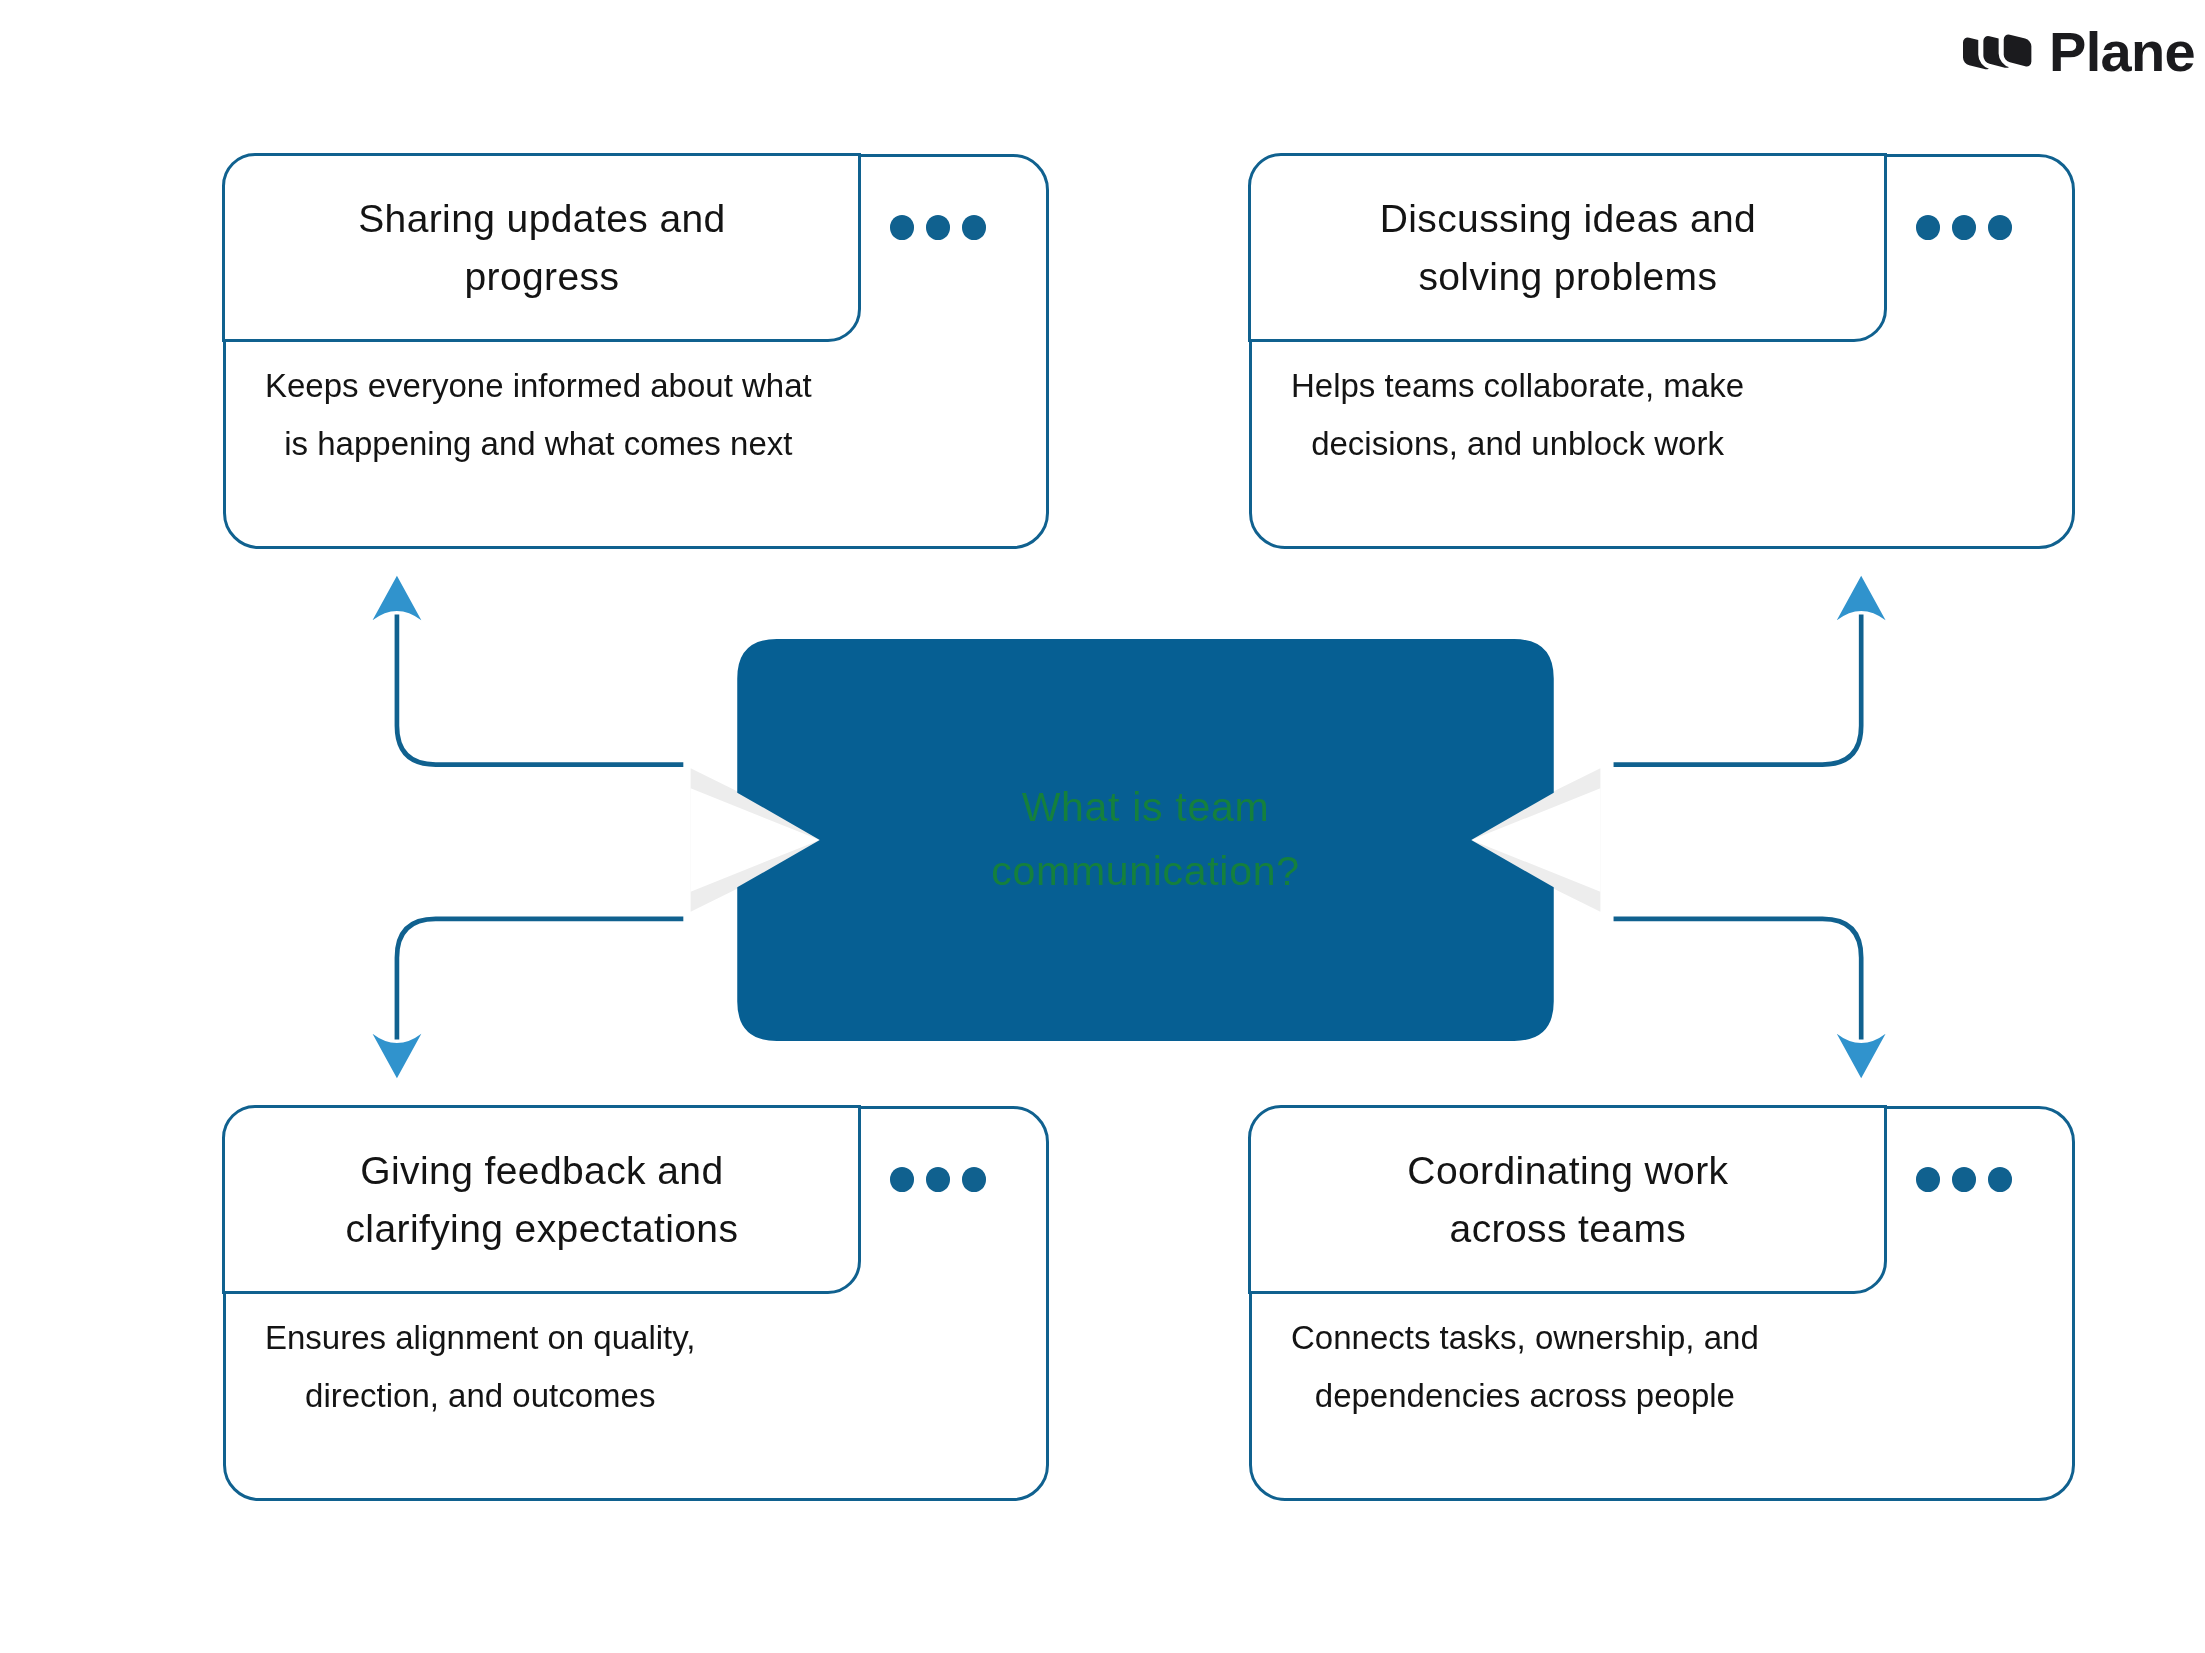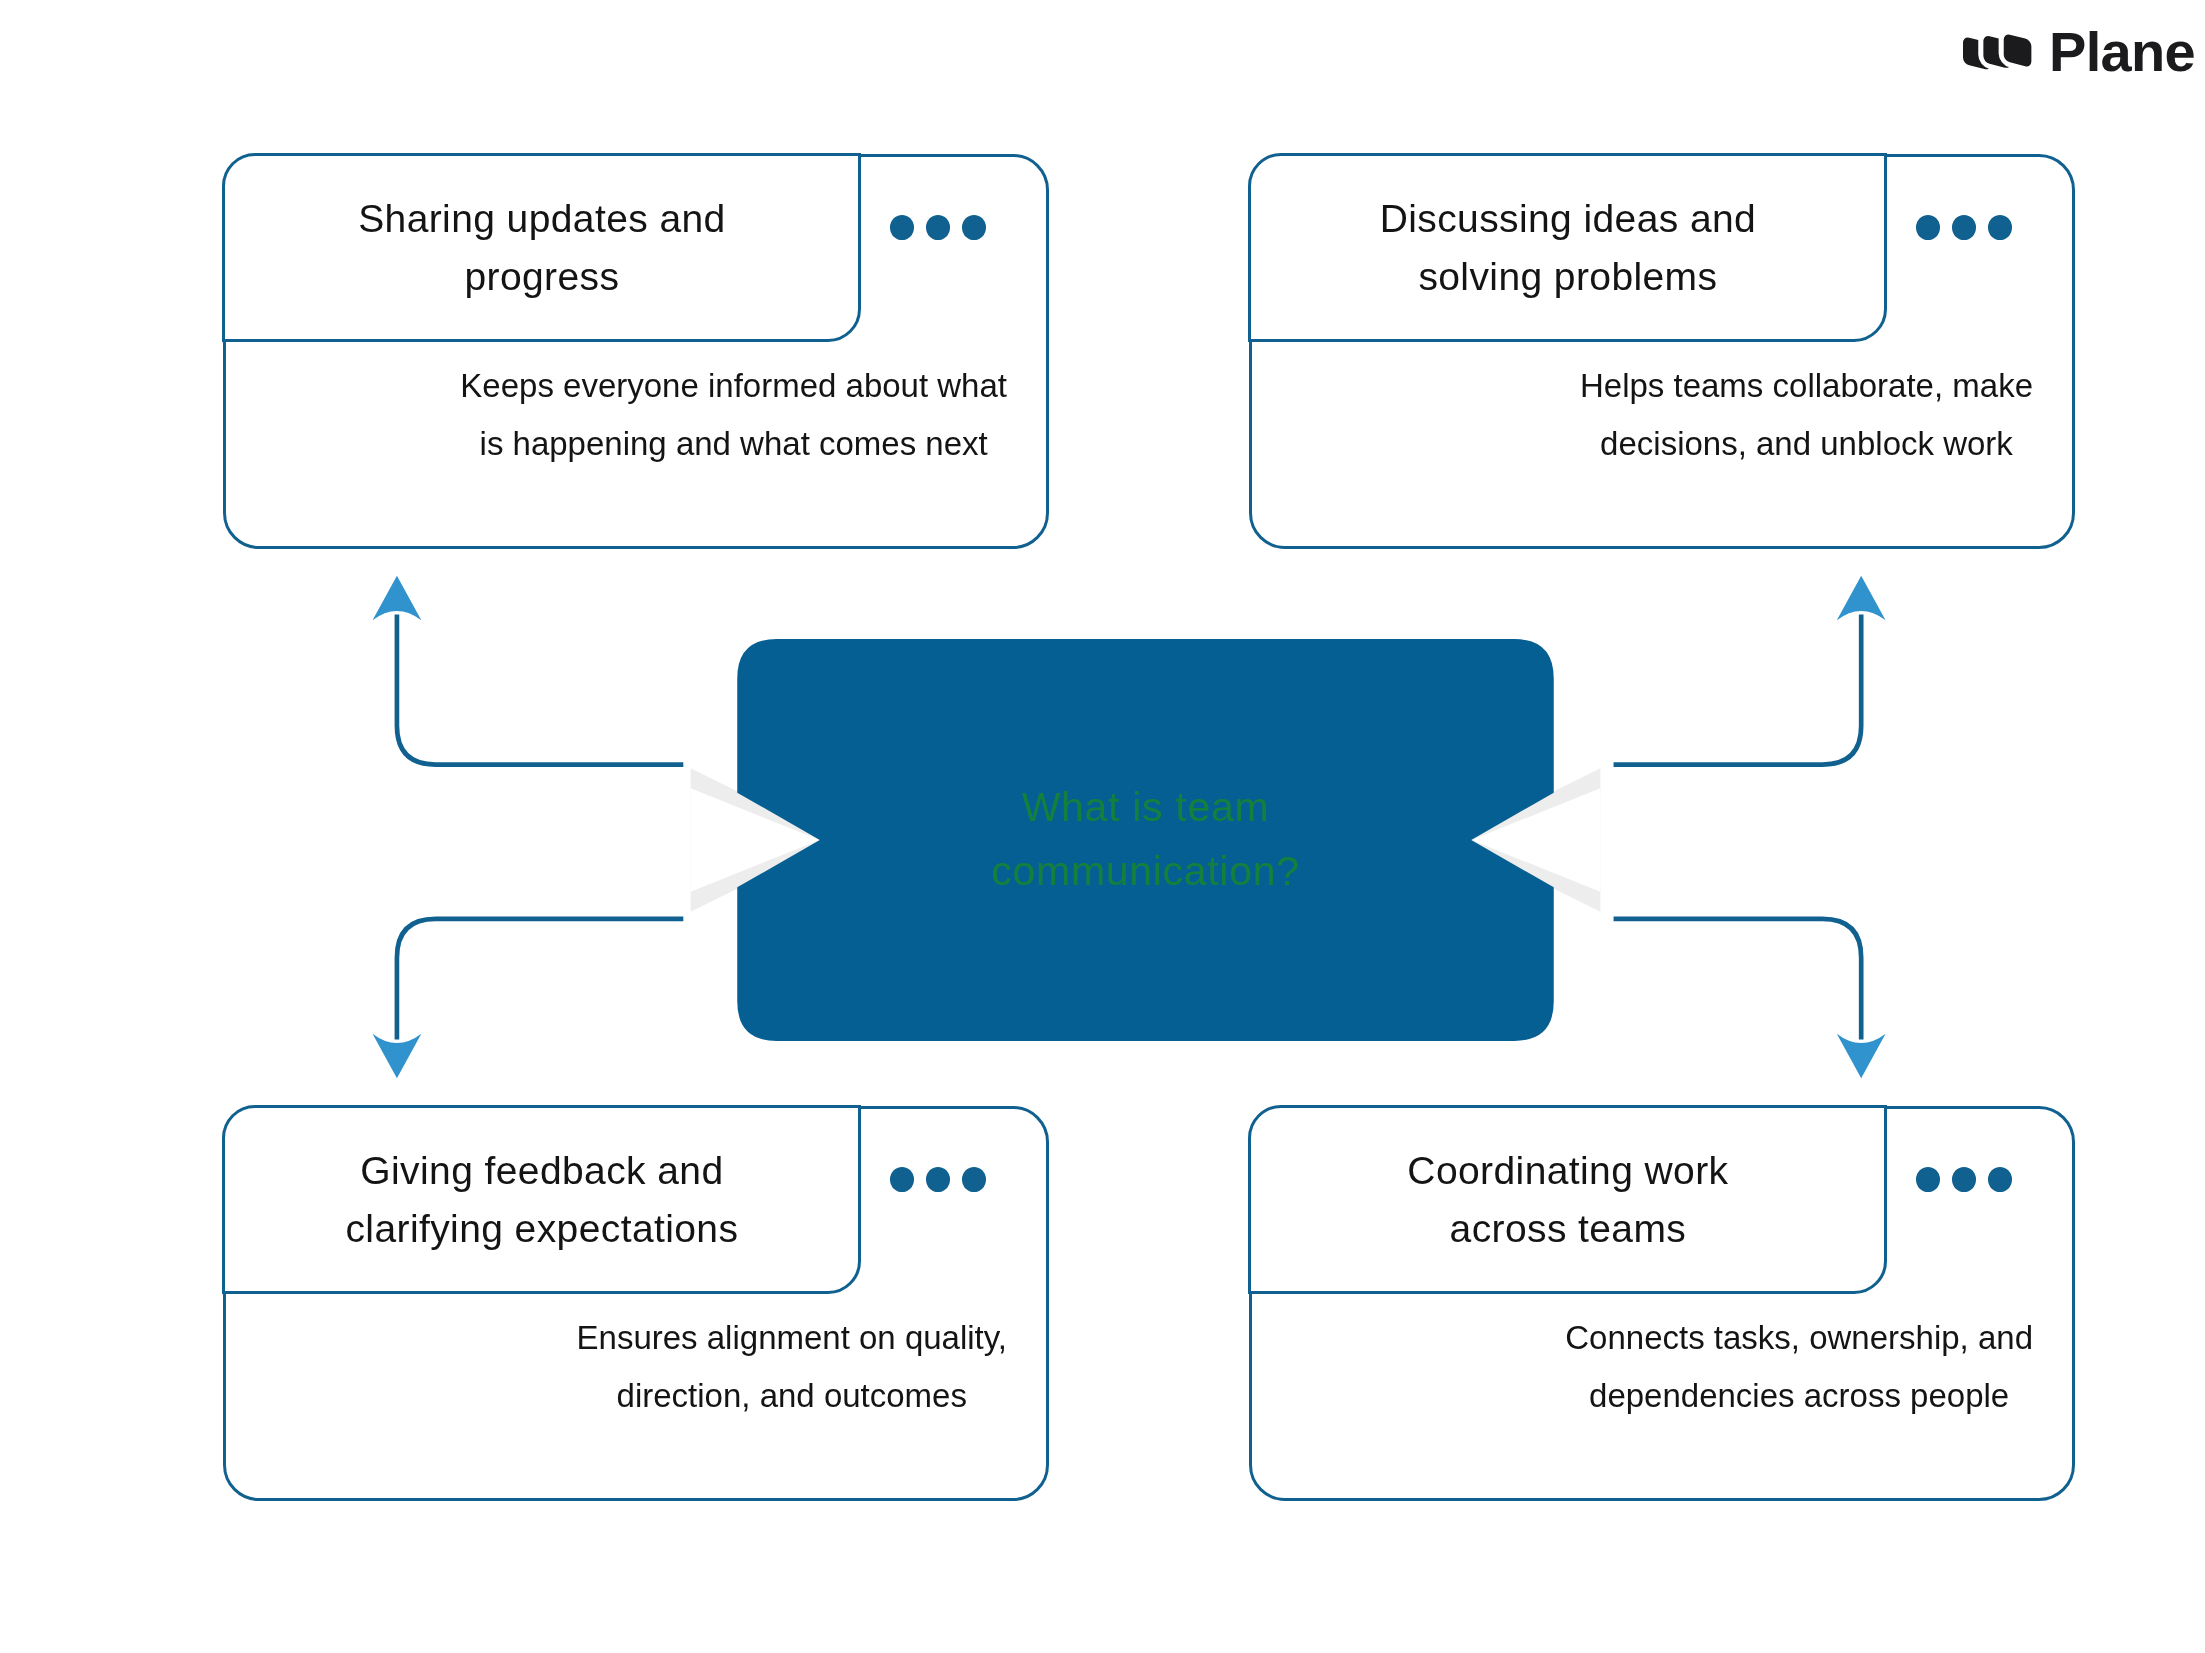--- a/index.html
+++ b/index.html
@@ -36,21 +36,21 @@
   }
   .menu-dots{
     position:absolute;top:58px;right:60px;display:flex;gap:11.5px;
   }
   .menu-dots i{
     display:block;width:24.4px;height:25px;border-radius:50%;
     background:var(--primary);
   }
   .card-body{
     position:absolute;left:39px;right:39px;top:144px;bottom:18px;
-    display:flex;align-items:center;justify-content:flex-end;
+    display:flex;align-items:center;justify-content:flex-start;
   }
   .card-body p{
     margin:0;font-size:33px;line-height:1.74;font-weight:400;
     text-align:center;color:var(--ink);
   }
   
   .center-wrap{position:absolute;left:682px;top:639px;width:927px;height:402px;z-index:3;}
   .center-wrap svg{position:absolute;left:0;top:0;}
   .shadow-chevron{fill:var(--shadow);}
   .notch-mask{fill:#fff;}

